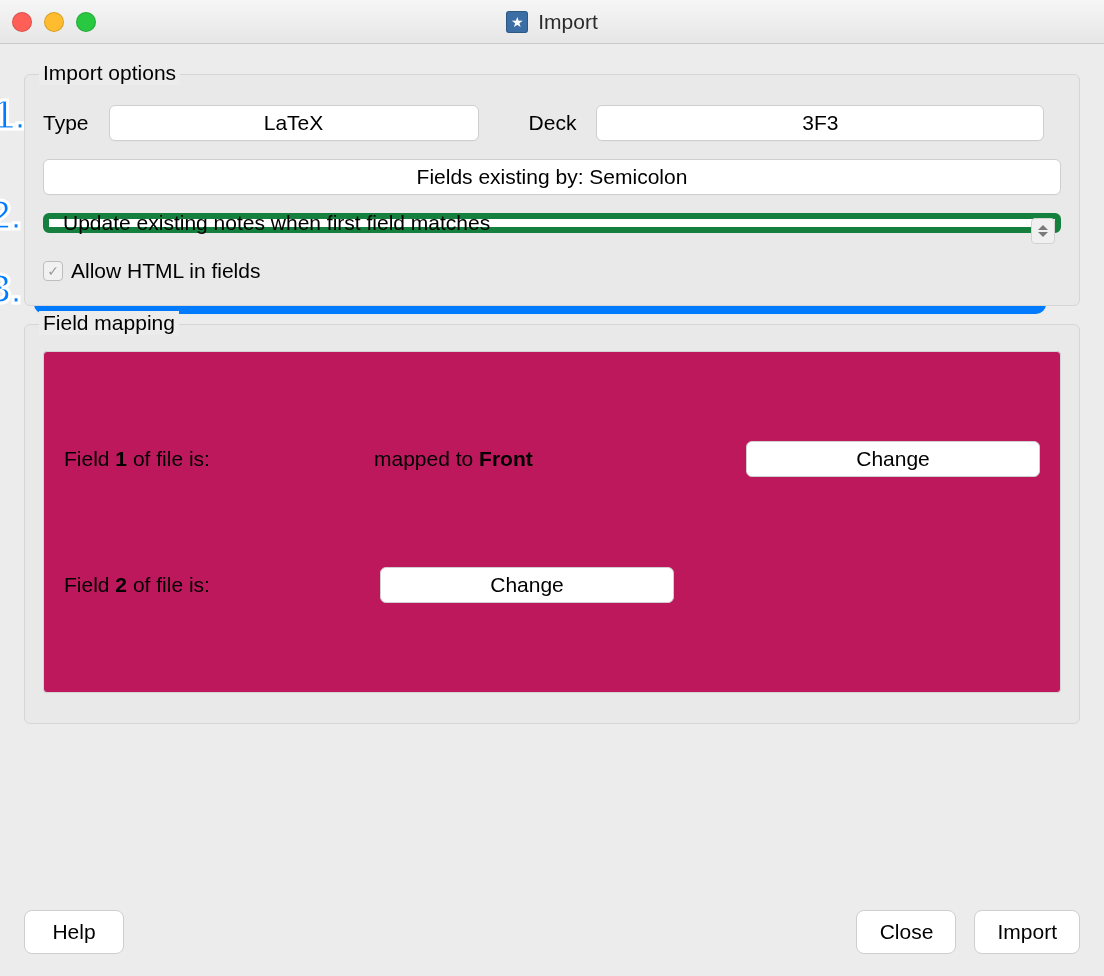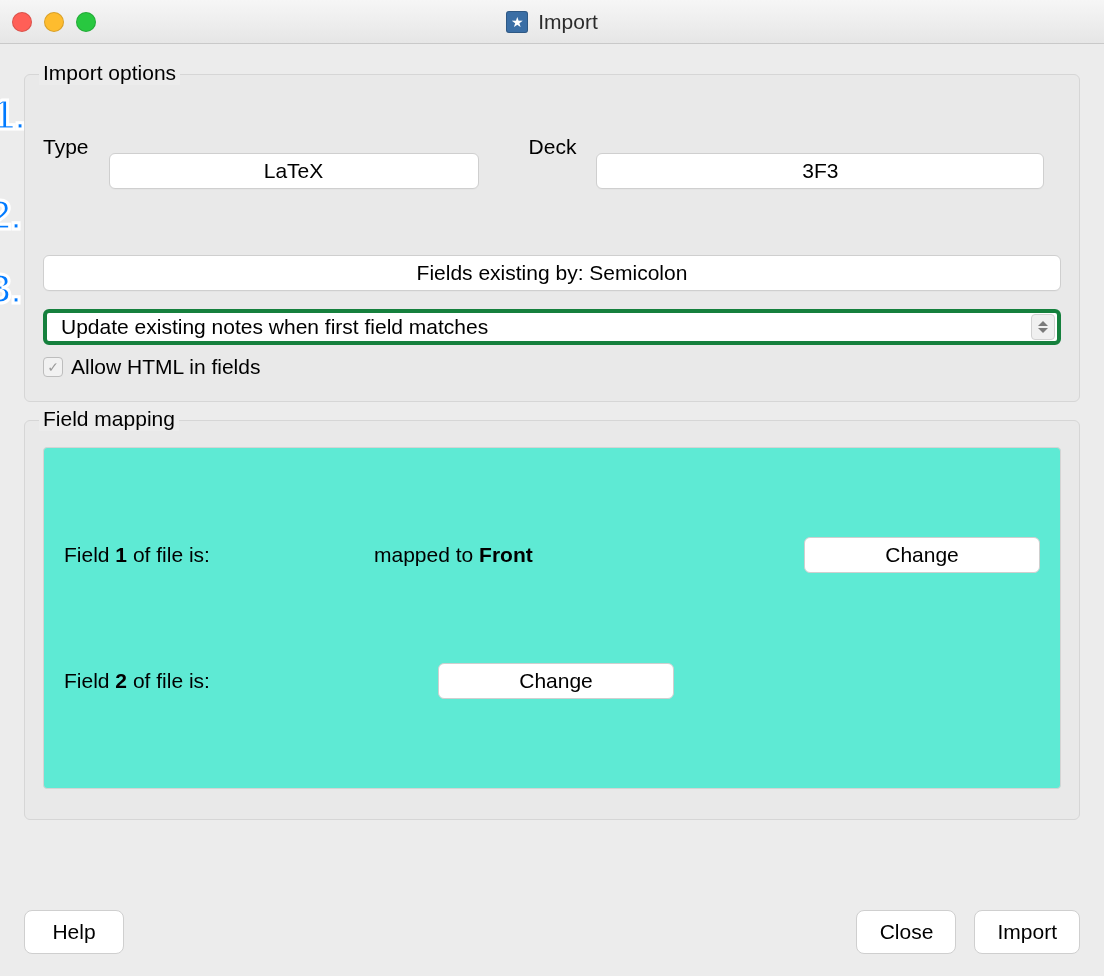--- a/index.html
+++ b/index.html
@@ -103,39 +103,38 @@
     background: #fff;
     border: 1px solid #cfcfcf;
     border-radius: 6px;
     height: 36px;
     display: flex;
     align-items: center;
     justify-content: center;
     font-size: 21px;
     box-shadow: 0 1px 0 rgba(0,0,0,0.02);
     cursor: default;
-    margin-top: 48px;
   }
   .type-btn { width: 370px; }
   .deck-btn { width: 448px; }
 
   .wide-btn {
     width: 100%;
   }
 
   .select-wrap {
     position: relative;
     width: 100%;
     height: 36px;
   }
   .select-inner {
     background: #fff;
-    border: 4px solid #15803d;
+    border: 6px solid #15803d;
     border-radius: 6px;
-    height: 36px;
+    height: 20px;
     display: flex;
     align-items: center;
     padding: 0 36px 0 14px;
     font-size: 21px;
   }
   .select-caret {
     position: absolute;
     right: 6px; top: 5px;
     width: 24px; height: 26px;
     border-radius: 4px;
@@ -192,39 +191,39 @@
     pointer-events: none;
     line-height: 1;
     letter-spacing: -1px;
   }
 
   
   .mapping-box {
     height: 400px;
   }
   .mapping-inner {
-    background: #5eead4;
+    background: #be185d;
     border: 1px solid #d4d4d4;
     border-radius: 4px;
     height: 100%;
     padding: 0 20px;
     display: flex;
     flex-direction: column;
     justify-content: space-evenly;
   }
   .map-row {
     display: flex;
     align-items: center;
   }
   .map-col1 { flex: 0 0 310px; }
   .map-col2 { flex: 1 1 auto; }
   .map-col3 { flex: 0 0 300px; display: flex; justify-content: flex-end; }
 
   .change-btn {
-    width: 236px;
+    width: 294px;
     height: 36px;
     background: #fff;
     border: 1px solid #cfcfcf;
     border-radius: 6px;
     display: flex;
     align-items: center;
     justify-content: center;
     font-size: 21px;
     cursor: default;
   }

